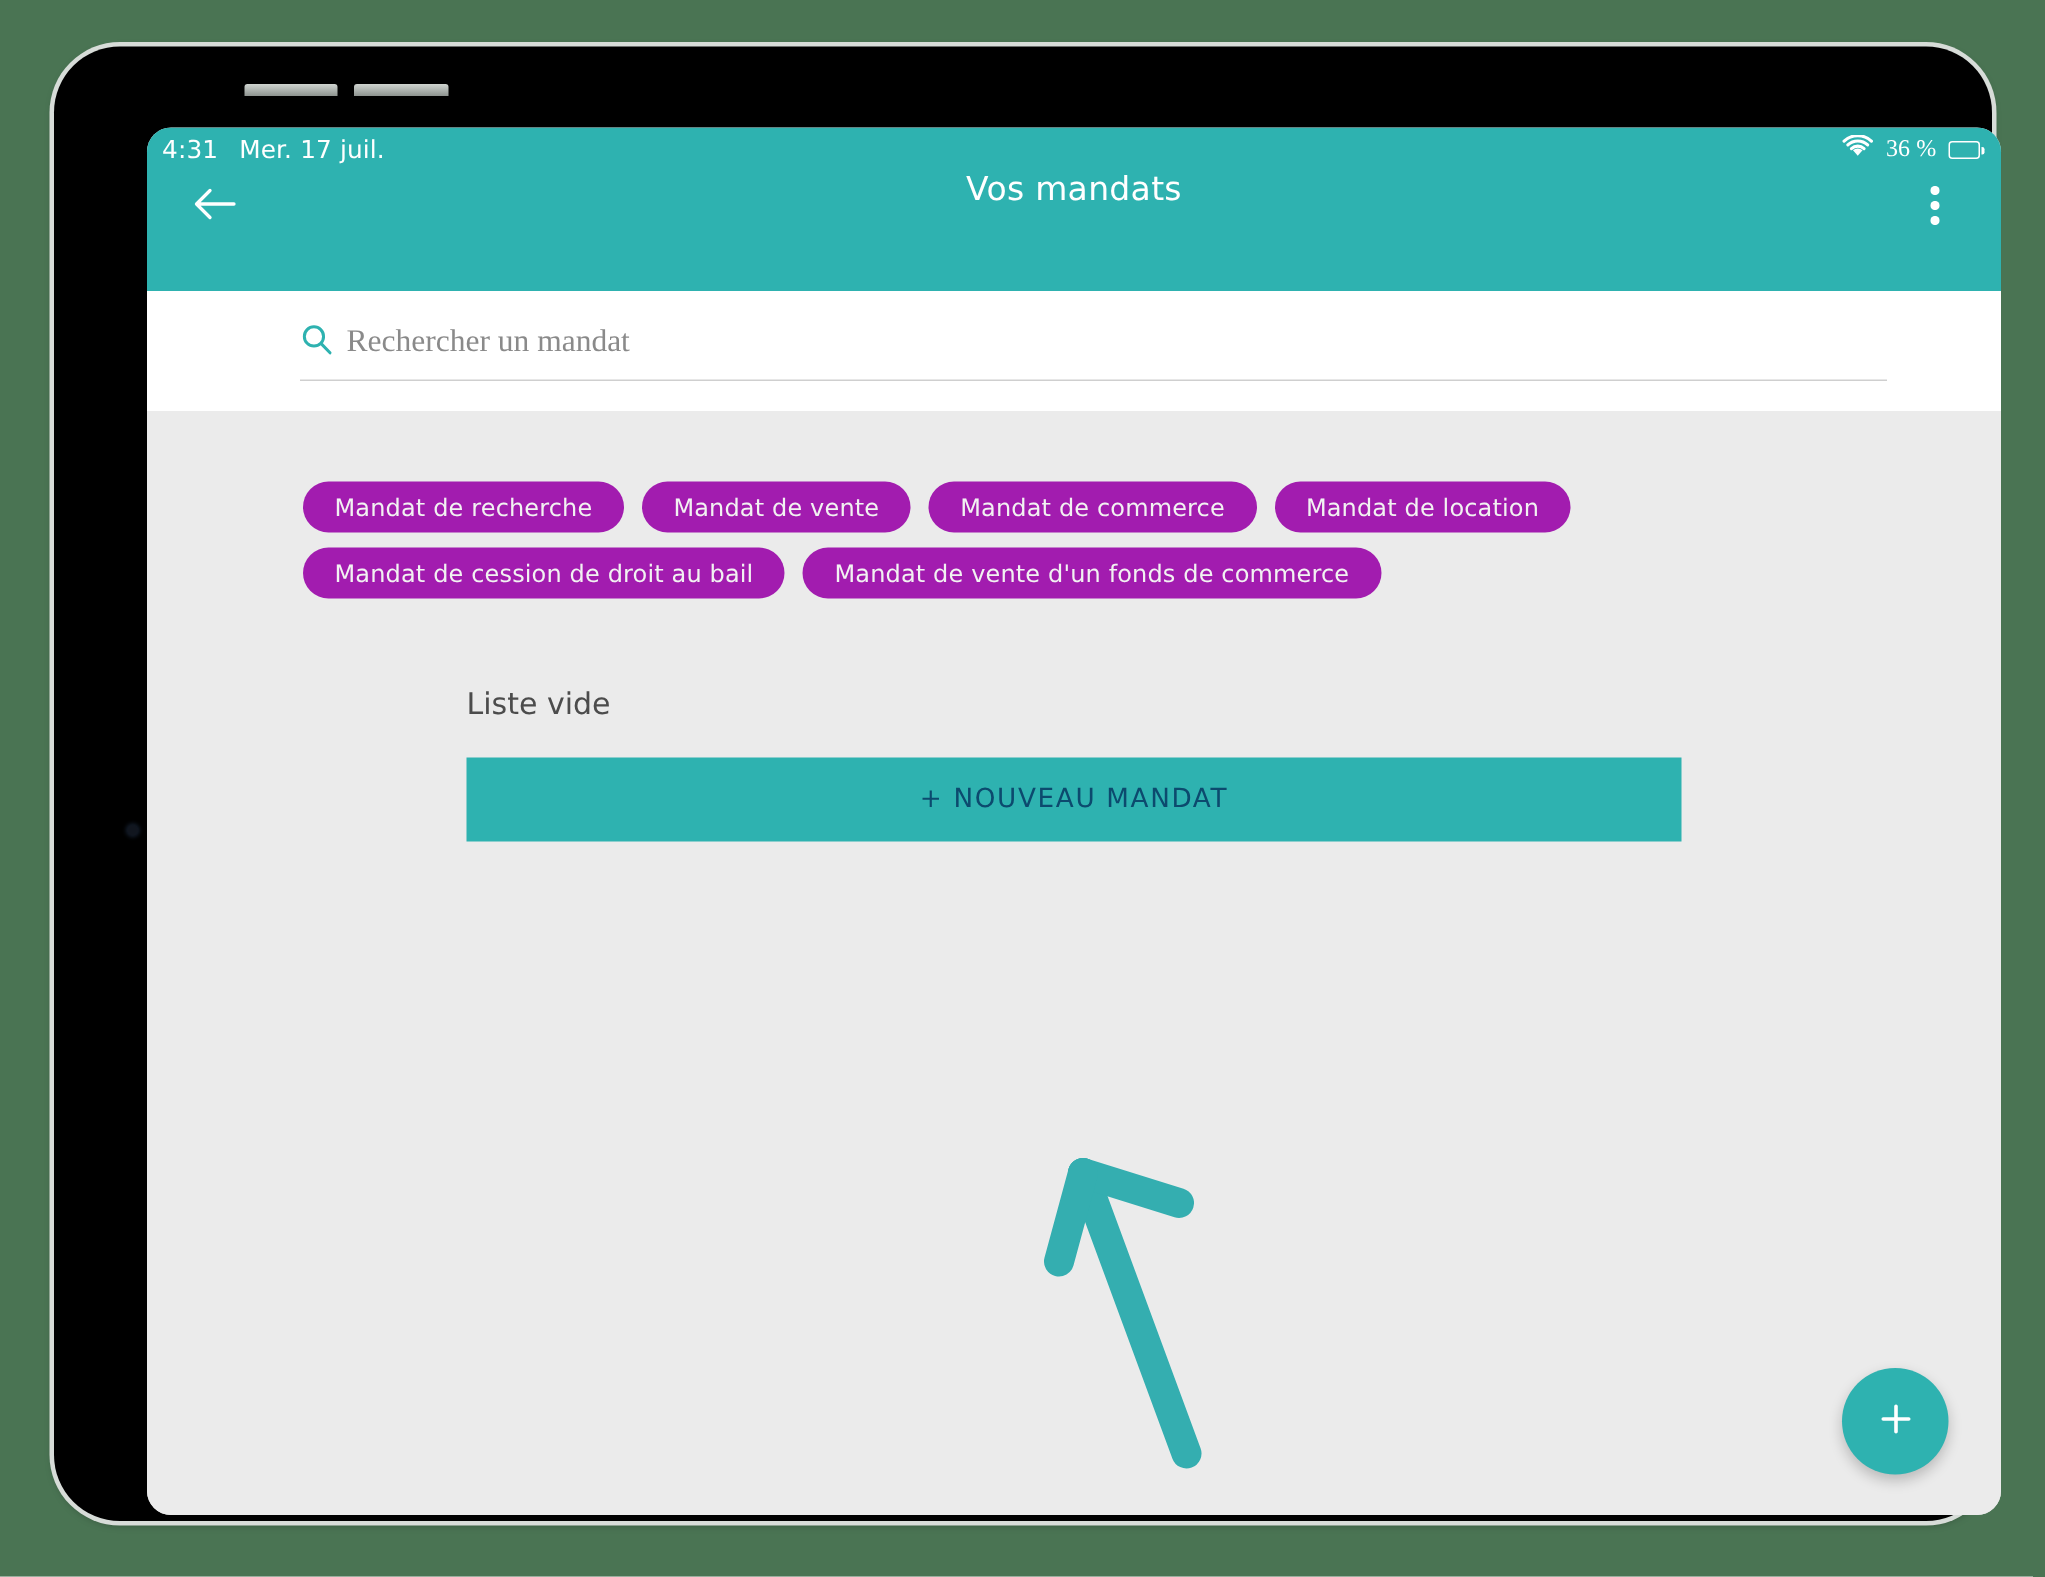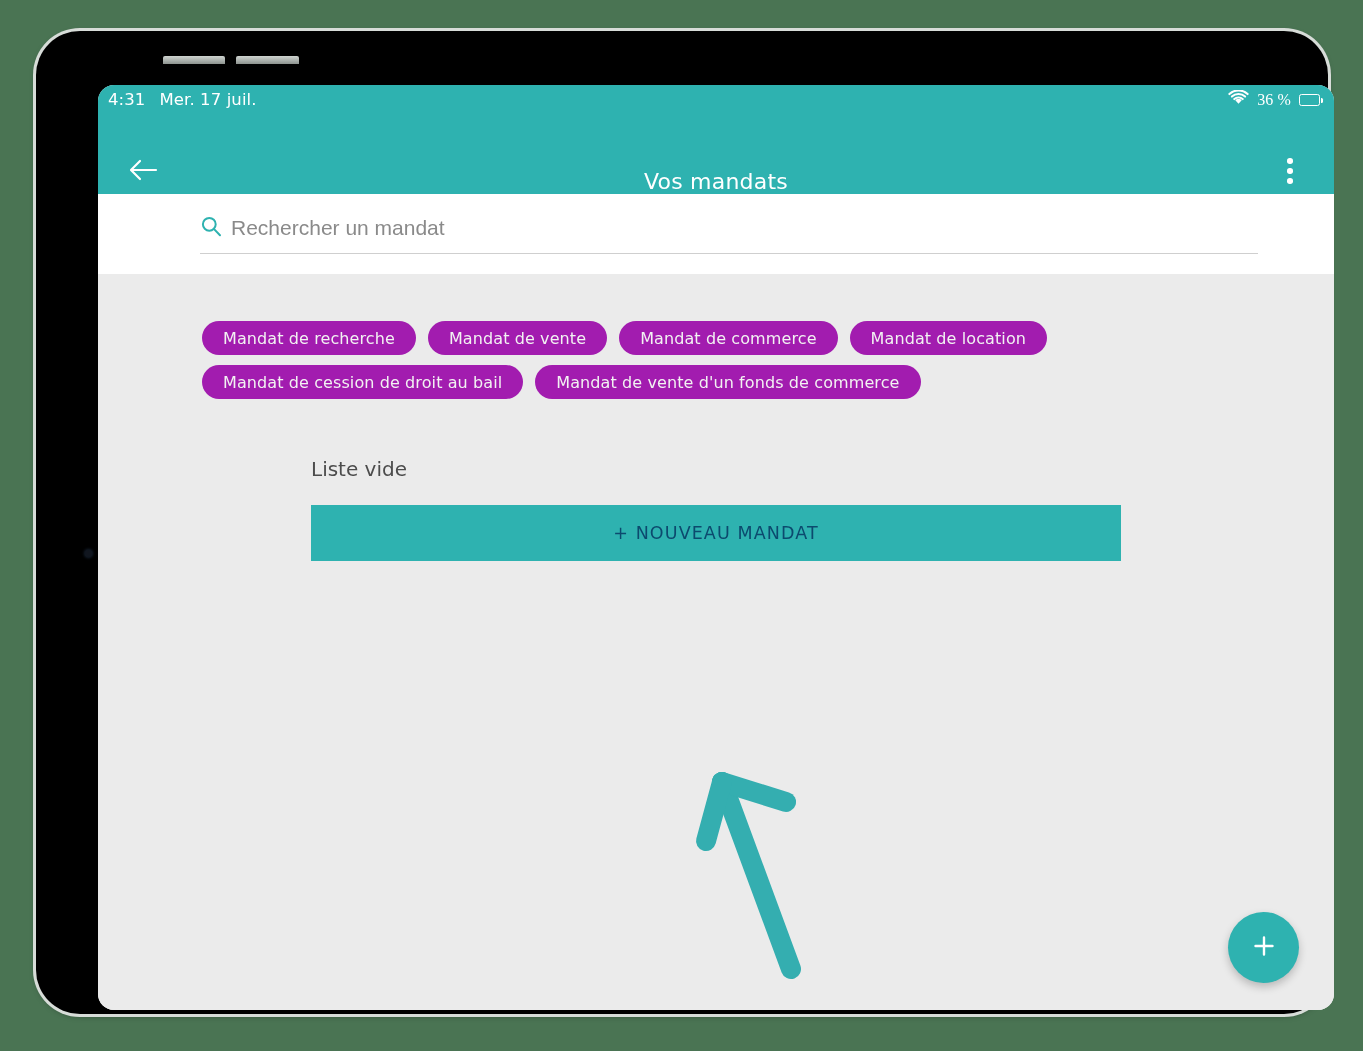--- a/index.html
+++ b/index.html
@@ -95,21 +95,21 @@
     background: #ffffff;
     border-radius: 0 1.5px 1.5px 0;
   }
   .battery-fill { width: 100%; height: 100%; background: #ffffff; border-radius: 1px; }
 
   
   #app-bar {
     height: 80px;
     background: #2eb2b0;
     display: flex;
-    align-items: flex-end;
+    align-items: flex-start;
     position: relative;
     padding: 0 24px 0 22px;
   }
   #back-button {
     width: 46px; height: 46px;
     display: flex; align-items: center; justify-content: center;
     cursor: pointer;
     background: none; border: none;
   }
   #app-title {
@@ -149,21 +149,21 @@
     display: flex;
     align-items: center;
     gap: 9px;
     border-bottom: 1.6px solid #cfcfcf;
     padding-bottom: 12px;
   }
   #search-input {
     flex: 1;
     border: none;
     outline: none;
-    font-family: Liberation Sans, sans-serif;
+    font-family: Liberation Serif, serif;
     font-size: 21px;
     color: #701a75;
     background: transparent;
   }
   #search-input::placeholder { color: #8a8a8a; }
 
   
   #content {
     position: relative;
     height: calc(925px - 29px - 80px - 80px);

